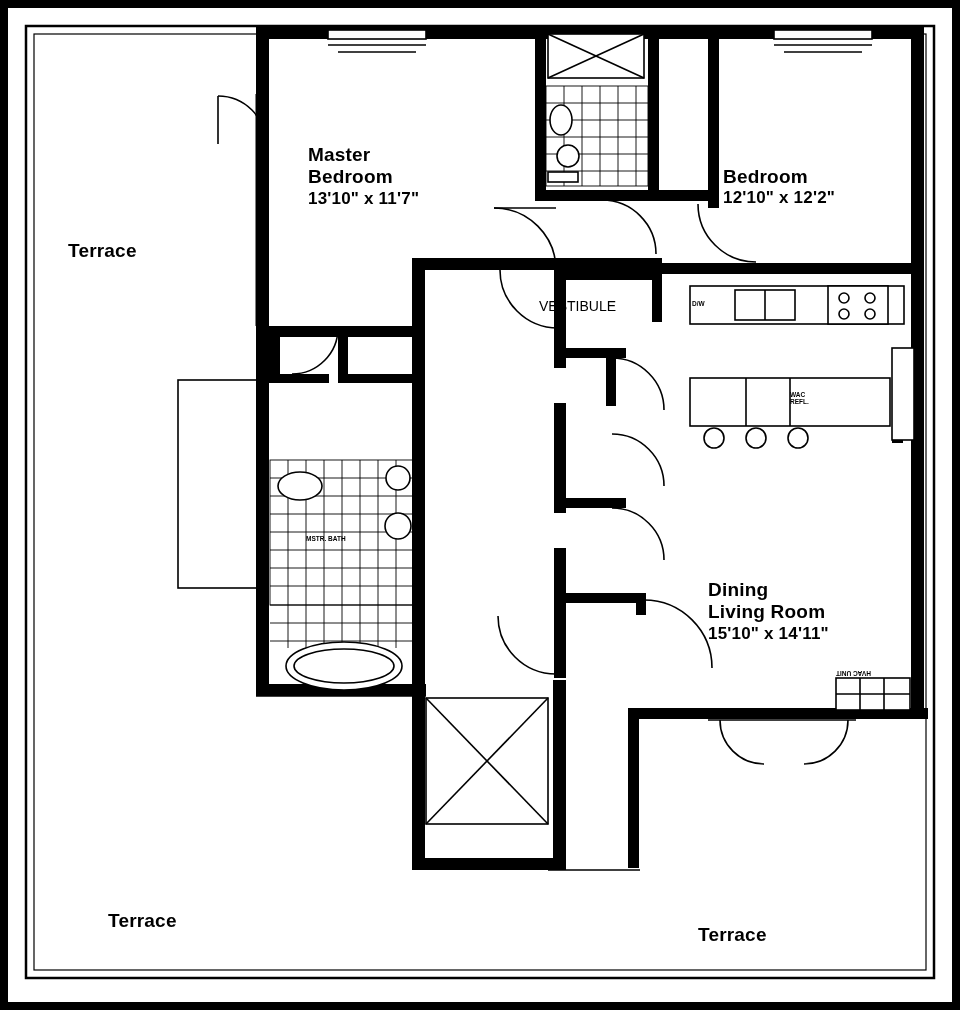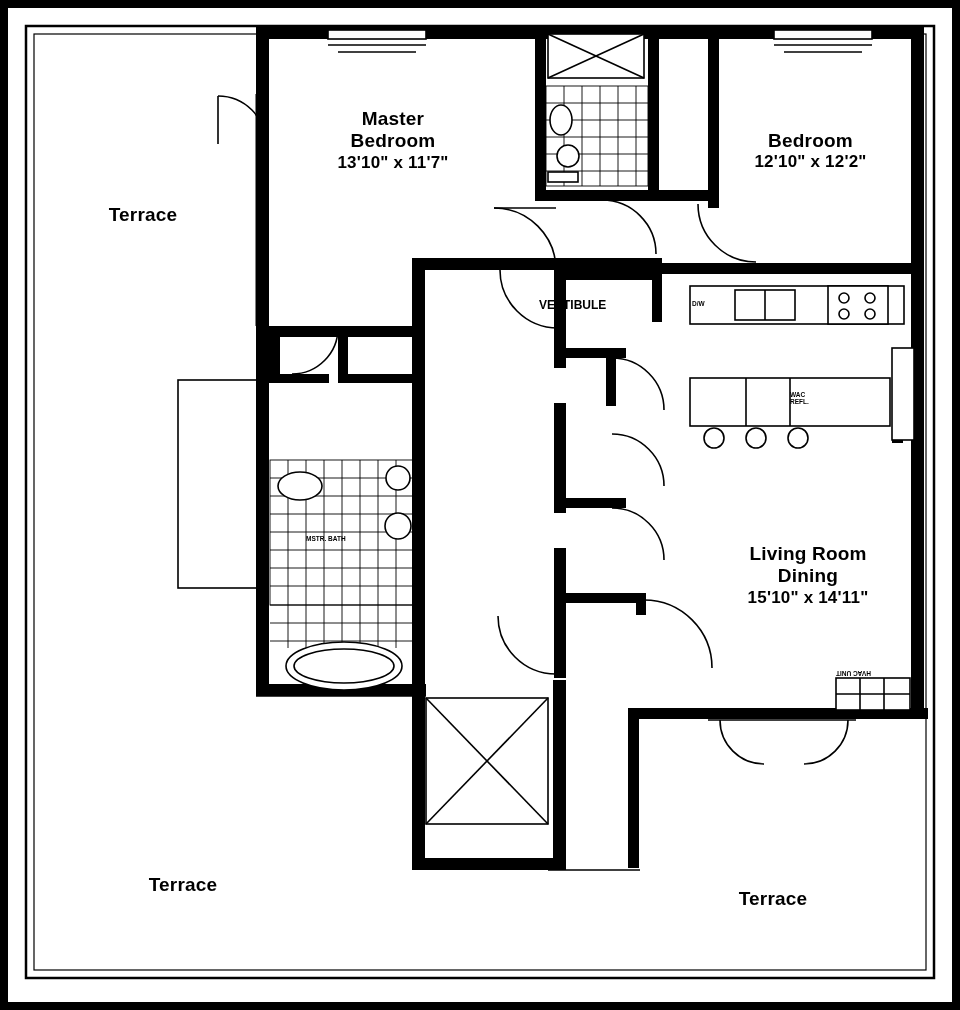--- a/index.html
+++ b/index.html
@@ -22,33 +22,34 @@
   .sheet {
     position: absolute;
     left: 8px;
     top: 8px;
     width: 944px;
     height: 994px;
     background: #ffffff;
   }
   .room-label {
     position: absolute;
-    text-align: center;
+    text-align: left;
     font-weight: bold;
     color: #000;
     line-height: 1.18;
     letter-spacing: 0.2px;
     white-space: nowrap;
+    margin-top: 36px;
   }
   .room-label .nm { display: block; font-size: 19px; }
   .room-label .dm { display: block; font-size: 17px; }
   .small-label {
     position: absolute;
-    font-size: 12px;
-    font-weight: bold;
+    font-size: 14px;
+    font-weight: normal;
     color: #000;
     white-space: nowrap;
   }
   .tiny-label {
     position: absolute;
     font-size: 6.5px;
     font-weight: bold;
     color: #000;
     white-space: nowrap;
   }
@@ -268,22 +269,22 @@
       <span class="dm">13'10" x 11'7"</span>
     </div>
 
     <div class="room-label" style="left:715px; top:122px; width:175px;">
       <span class="nm">Bedroom</span>
       <span class="dm">12'10" x 12'2"</span>
     </div>
 
 
     <div class="room-label" style="left:700px; top:535px; width:200px;">
+      <span class="nm">Dining</span>
       <span class="nm">Living Room</span>
-      <span class="nm">Dining</span>
       <span class="dm">15'10" x 14'11"</span>
     </div>
 
     <div class="room-label" style="left:60px; top:196px; width:150px;">
       <span class="nm">Terrace</span>
     </div>
 
     <div class="room-label" style="left:100px; top:866px; width:150px;">
       <span class="nm">Terrace</span>
     </div>

